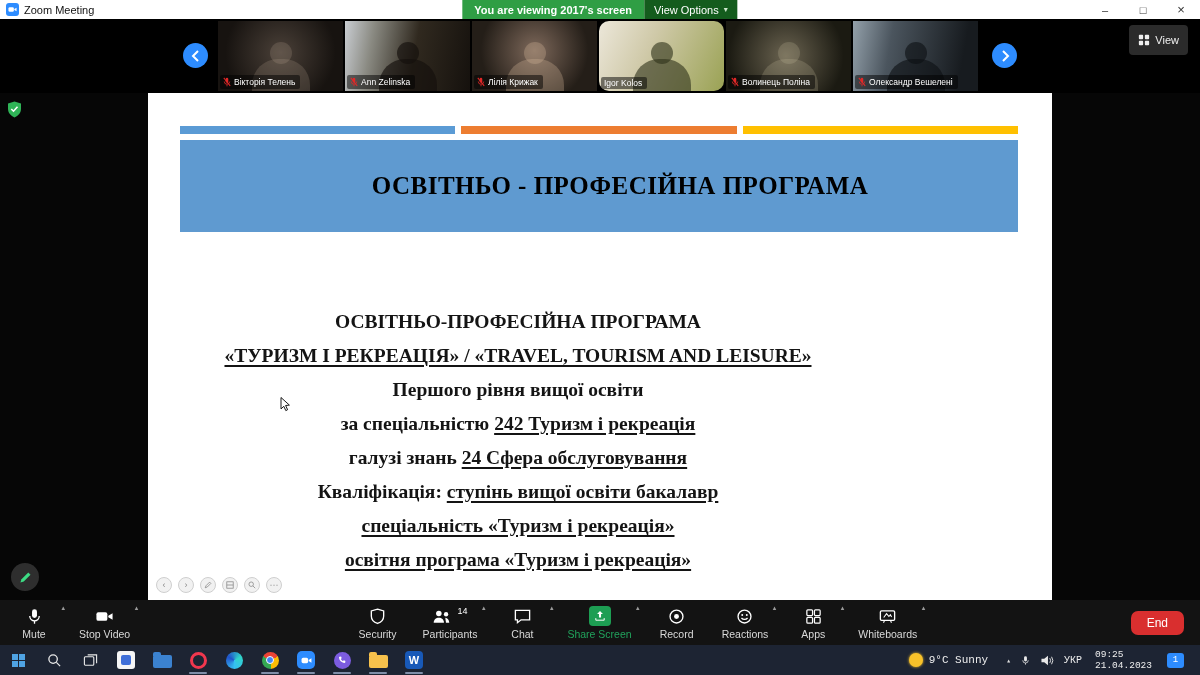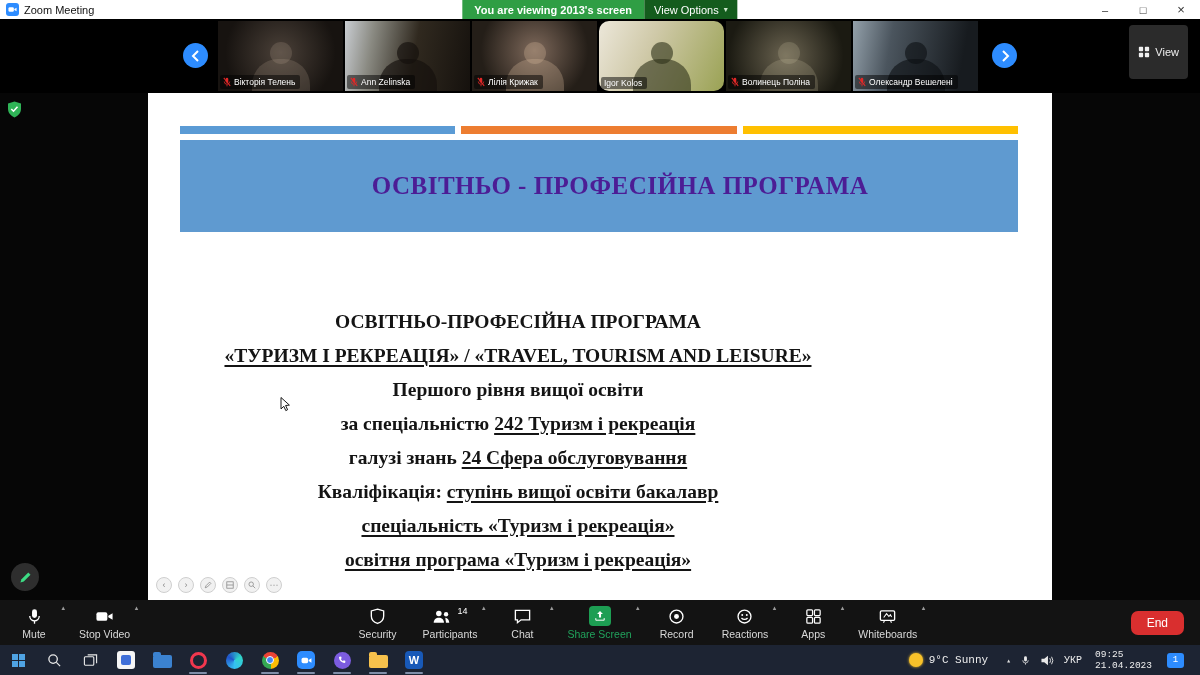--- a/index.html
+++ b/index.html
@@ -31,30 +31,30 @@
   .t5{background:radial-gradient(circle at 48% 50%,#6a6350,#1b1a12 78%);}
   .t6{background:linear-gradient(100deg,#93a0aa 0%,#4b555e 30%,#171b1f 85%);}
   .sil{position:absolute;left:50%;bottom:0;transform:translateX(-50%);width:58px;height:32px;border-radius:26px 26px 0 0;}
   .sil::before{content:"";position:absolute;left:50%;top:-17px;transform:translateX(-50%);width:22px;height:22px;border-radius:50%;background:inherit;}
   .t1 .sil{background:rgba(190,170,150,0.20);} .t2 .sil{background:rgba(20,16,12,0.65);}
   .t3 .sil{background:rgba(215,185,155,0.30);} .t4 .sil{background:rgba(45,48,25,0.60);}
   .t5 .sil{background:rgba(200,190,160,0.22);} .t6 .sil{background:rgba(12,15,19,0.60);}
   .plabel{position:absolute;left:2px;bottom:2px;display:flex;align-items:center;gap:3px;background:rgba(0,0,0,0.50);
           color:#fff;font-size:8.5px;line-height:1;padding:2px 5px 2px 3px;border-radius:2px;white-space:nowrap;max-width:118px;overflow:hidden;margin-top:18px;}
   .view-btn{position:absolute;right:12px;top:6px;height:22px;background:#2b2b2b;border-radius:4px;display:flex;align-items:center;gap:5px;
-            padding:16px 9px;color:#efefef;font-size:11px;cursor:pointer;}
+            padding:4px 9px;color:#efefef;font-size:11px;cursor:pointer;}
 
   
   .main{position:absolute;top:93px;left:0;right:0;height:507px;background:#060606;}
   .slide{position:absolute;left:148px;top:0;width:904px;height:507px;background:#fff;}
   .bars{position:absolute;left:32px;top:33px;width:838px;display:flex;gap:6px;}
   .bar{flex:1;height:8px;}
   .bar-b{background:#5b9bd5;} .bar-o{background:#ed7d31;} .bar-y{background:#ffc000;}
   .band{position:absolute;left:32px;top:47px;width:838px;height:92px;background:#5f9ad0;display:flex;align-items:center;justify-content:center;}
-  .band-title{font-family:"Liberation Serif",serif;font-weight:bold;font-size:25px;letter-spacing:0.5px;color:#4c1d95;margin-left:42px;}
+  .band-title{font-family:"Liberation Serif",serif;font-weight:bold;font-size:25px;letter-spacing:0.5px;color:#000000;margin-left:42px;}
   .slide-body{position:absolute;left:50px;top:212px;width:640px;font-family:"Liberation Serif",serif;font-weight:bold;
               font-size:19.5px;color:#141414;text-align:center;}
   .sline{height:34px;line-height:34px;white-space:nowrap;}
   .ul{text-decoration:underline;text-decoration-thickness:1.5px;text-underline-offset:3px;}
   .mini-toolbar{position:absolute;left:8px;bottom:7px;display:flex;gap:6px;}
   .mini-btn{width:14px;height:14px;border-radius:50%;background:#f1f1f1;border:1px solid #cfcfcf;display:flex;align-items:center;
             justify-content:center;color:#8a8a8a;font-size:9px;line-height:1;cursor:pointer;}
 
   
   .shield-overlay{position:absolute;left:7px;top:101px;z-index:25;}
@@ -115,21 +115,21 @@
   <div class="titlebar">
     <div class="tb-appicon">
       <svg width="9" height="9" viewBox="0 0 20 20">
           <rect x="1" y="5" width="12" height="10" rx="3" fill="#fff"></rect>
           <path d="M14 9l5-3v8l-5-3z" fill="#fff"></path>
         </svg>
     </div>
     <span class="tb-title">Zoom Meeting</span>
 
     <div class="banner">
-      <div class="banner-main">You are viewing 2013's screen</div>
+      <div class="banner-main">You are viewing 2017's screen</div>
       <div class="banner-opt">
         <span>View Options</span>
         <span class="car">▾</span>
       </div>
     </div>
 
     <div class="win-controls">
       <div class="win-btn">
           <span>–</span>
         </div>

